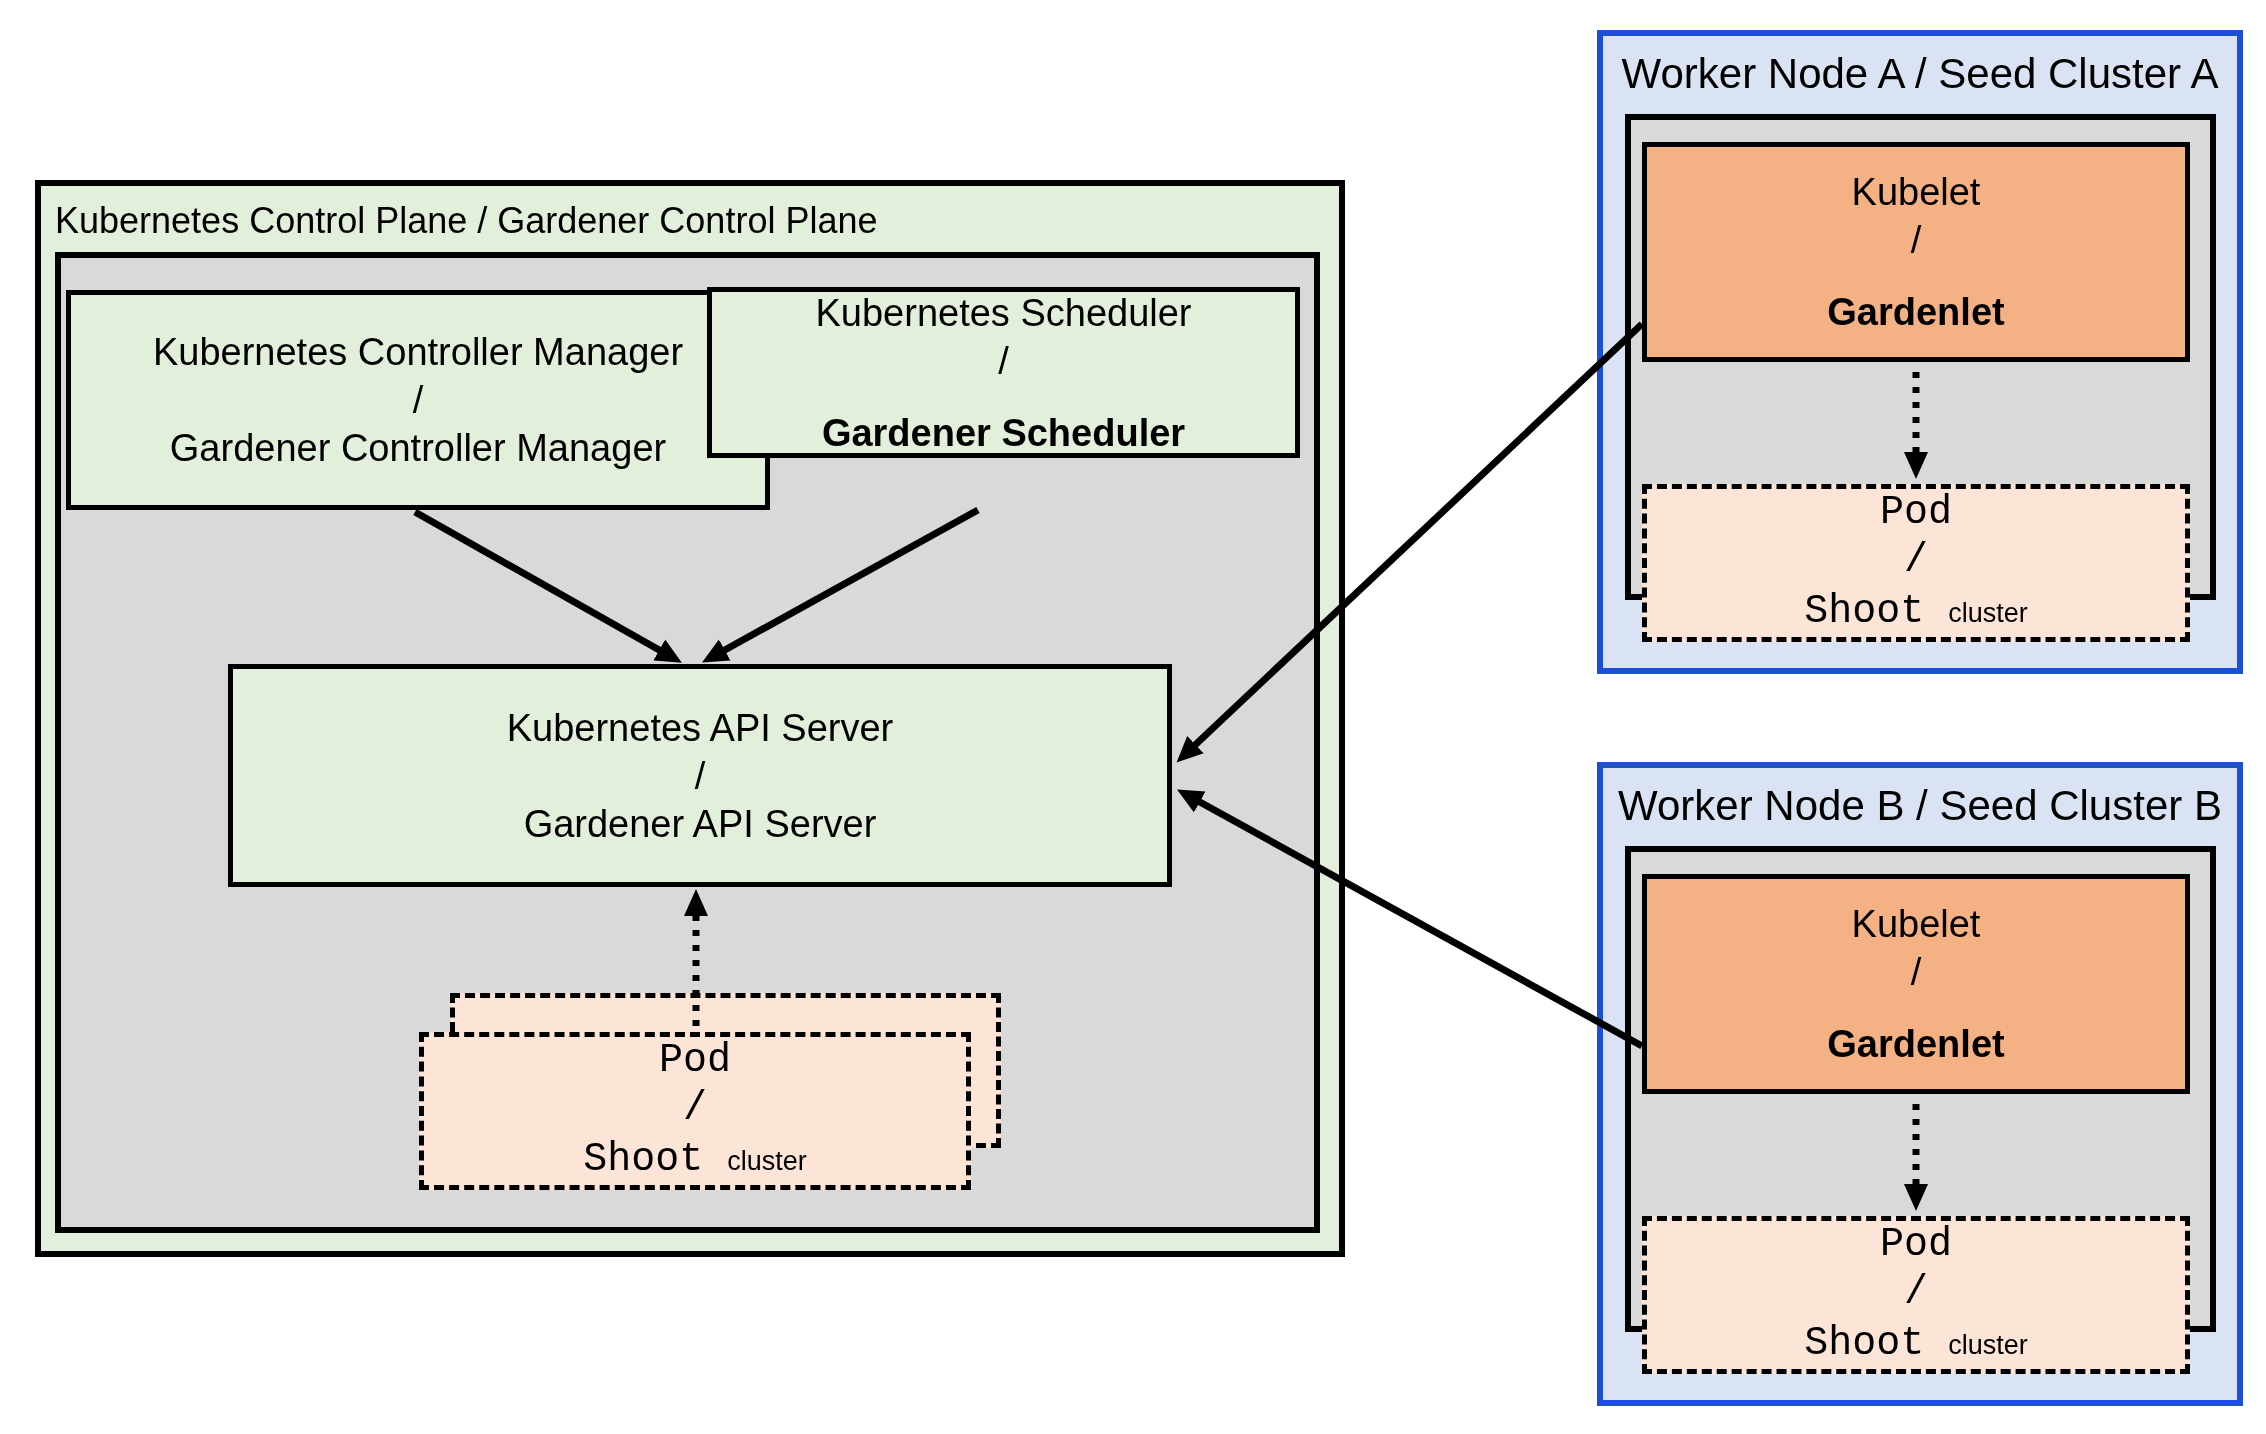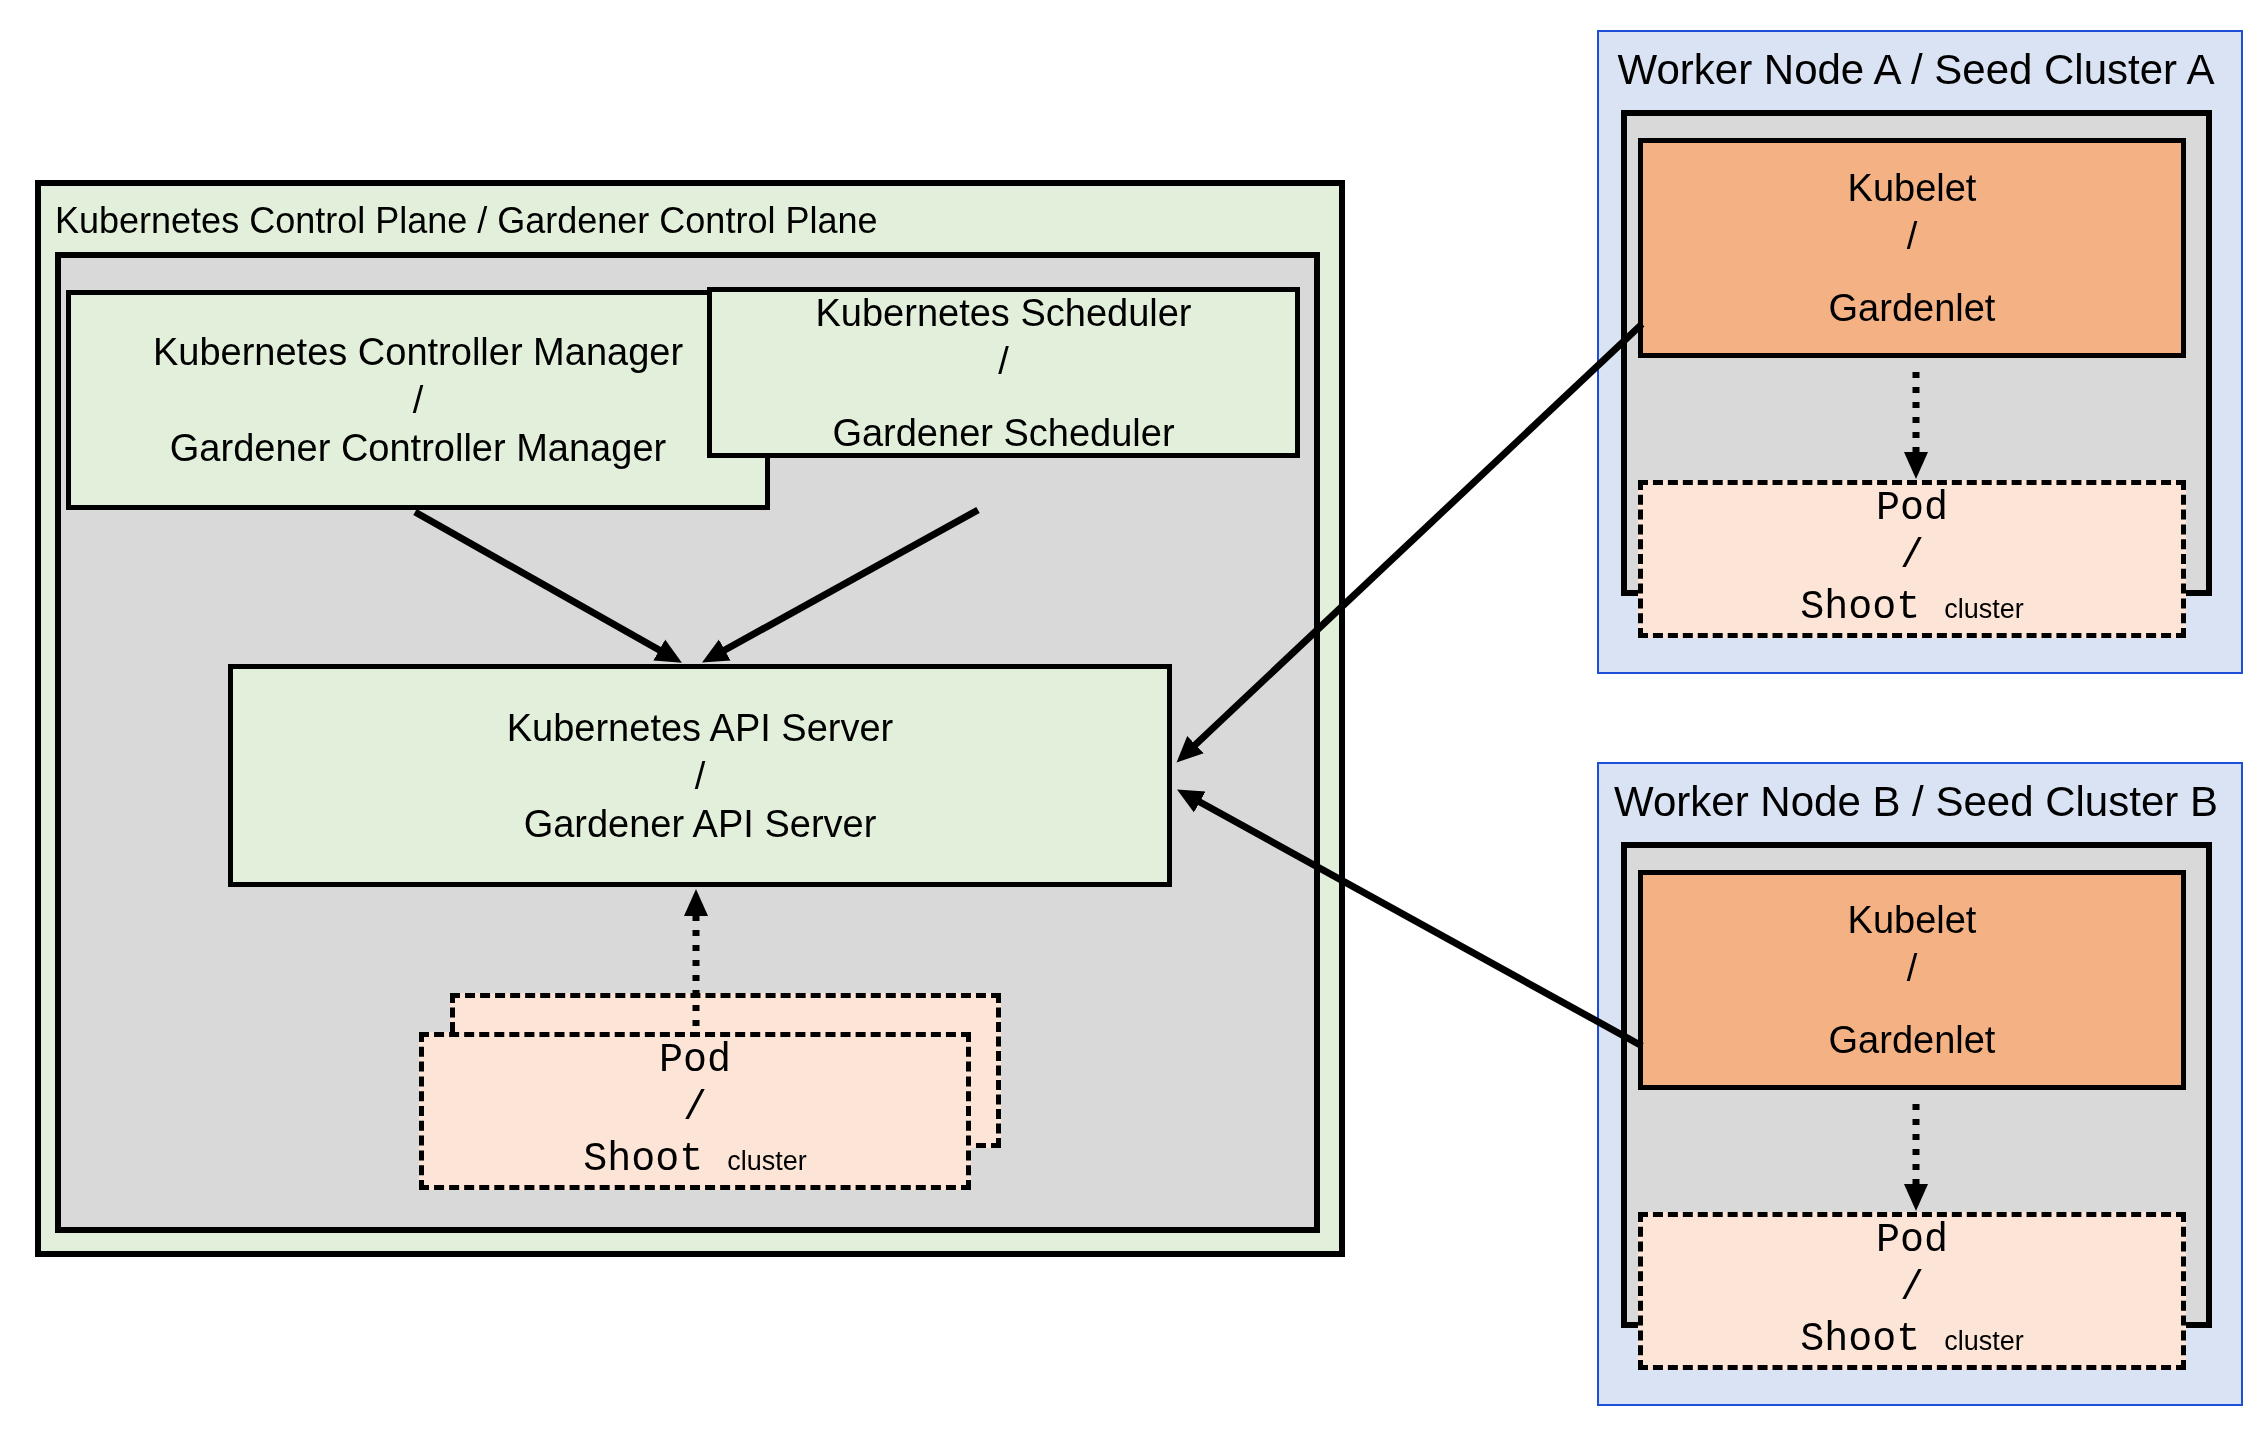--- a/index.html
+++ b/index.html
@@ -12,33 +12,33 @@
   .cp-title{left:14px;top:4px;width:1200px;height:62px;display:flex;align-items:center;
             font-size:36px;white-space:nowrap;}
   .cp-inner{left:14px;top:66px;width:1265px;height:981px;background:#d9d9d9;border:6px solid #000;}
 
   
   .label-box{display:flex;flex-direction:column;justify-content:center;align-items:center;
              text-align:center;font-size:38px;line-height:48px;}
   .green-box{background:#e2efda;border:5px solid #000;}
   .orange-box{background:#f4b183;border:5px solid #000;}
   .pod-box{background:#fce4d6;border:5px dashed #000;}
-  .bold{font-weight:normal;margin-top:24px;}
+  .bold{font-weight:bold;margin-top:24px;}
   .mono{font-family:"Liberation Mono","DejaVu Sans Mono",monospace;font-size:40px;}
   .pod-rest{font-family:"Liberation Sans","DejaVu Sans",sans-serif;font-size:27px;}
 
   
   .kcm-box{left:5px;top:32px;width:704px;height:220px;}
   .sched-box{left:646px;top:29px;width:593px;height:171px;}
   .api-box{left:167px;top:406px;width:944px;height:223px;}
   .pod-back{left:389px;top:735px;width:551px;height:155px;}
   .pod-front{left:358px;top:774px;width:552px;height:158px;}
 
   
-  .worker-outer{left:1597px;width:646px;height:644px;background:#dae3f3;border:2px solid #1d4ed8;}
+  .worker-outer{left:1597px;width:646px;height:644px;background:#dae3f3;border:6px solid #1d4ed8;}
   .worker-a{top:30px;}
   .worker-b{top:762px;}
   .worker-title{left:0;top:2px;width:634px;height:72px;display:flex;align-items:center;justify-content:center;
                 font-size:42px;white-space:nowrap;}
   .worker-inner{left:22px;top:78px;width:591px;height:486px;background:#d9d9d9;border:6px solid #000;}
   .kubelet-box{left:11px;top:22px;width:548px;height:220px;}
   .worker-pod{left:11px;top:364px;width:548px;height:158px;}
 
   
   #arrows{position:absolute;left:0;top:0;width:2266px;height:1434px;pointer-events:none;}

